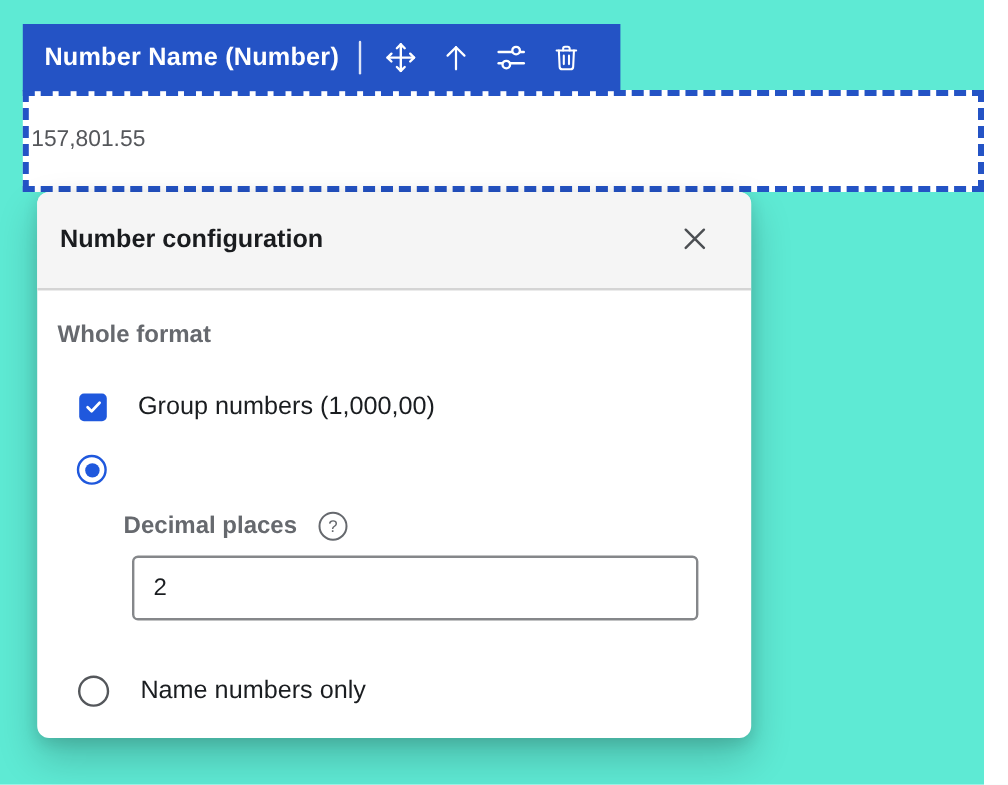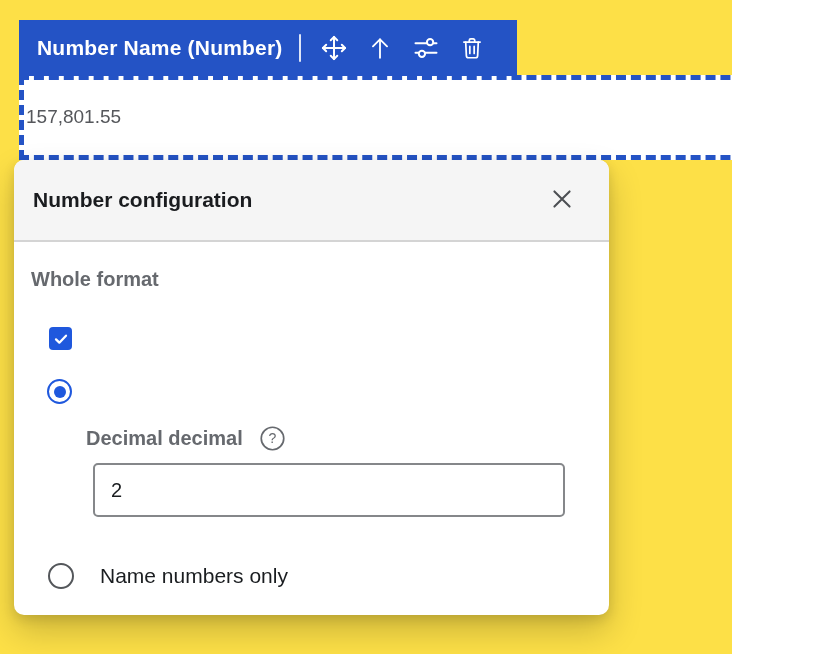--- a/index.html
+++ b/index.html
@@ -1,23 +1,23 @@
 <!DOCTYPE html>
 <html><head>
 <meta charset="utf-8">
 <style>
   * { box-sizing: border-box; margin: 0; padding: 0; }
   html, body { background: #ffffff; }
   body { font-family: "Liberation Sans", "DejaVu Sans", sans-serif; }
 
   .stage {
     position: relative;
-    width: 732px;
+    width: 820px;
     height: 654px;
-    background: #fde047;
+    background: #5eead4;
     overflow: hidden;
   }
 
   
   .field-toolbar {
     position: absolute;
     left: 19px; top: 20px;
     width: 498px; height: 56px;
     background: #2453c5;
     display: flex;
@@ -61,21 +61,21 @@
   .number-field-value {
     color: #55575b;
     font-size: 19px;
     padding-left: 2px;
     margin-top: -2px;
   }
 
   
   .dialog {
     position: absolute;
-    left: 14px; top: 160px;
+    left: 31px; top: 160px;
     width: 595px; height: 455px;
     background: #ffffff;
     border-radius: 10px;
     box-shadow: 0 16px 34px rgba(0,0,0,0.20), 0 4px 12px rgba(0,0,0,0.12);
     z-index: 4;
     overflow: hidden;
   }
   .dialog-header {
     height: 82px;
     background: #f5f5f5;
@@ -244,30 +244,31 @@
 
     <div class="dialog-body">
       <div class="section-label">Whole format</div>
 
       <div class="control-row row-checkbox">
         <span class="checkbox">
           <svg width="16" height="16" viewBox="0 0 24 24" fill="none" stroke="#ffffff" stroke-width="3.4" stroke-linecap="round" stroke-linejoin="round">
             <path d="M4.5 12.5l5 5L19.5 7"></path>
           </svg>
         </span>
+        <span class="ctl-label">Group numbers (1,000,00)</span>
       </div>
 
       <div class="control-row row-radio1">
         <span class="radio-outer">
           <span class="radio-dot"></span>
         </span>
       </div>
 
       <div class="sub-label-row">
-        <span class="sub-label">Decimal decimal</span>
+        <span class="sub-label">Decimal places</span>
         <span class="help-icon">
           <svg width="27" height="27" viewBox="0 0 24 24" fill="none">
             <circle cx="12" cy="12" r="10" stroke="#66696e" stroke-width="1.5"></circle>
             <text x="12" y="16.4" text-anchor="middle" font-size="12.5" font-family="Liberation Sans, DejaVu Sans, sans-serif" fill="#66696e">?</text>
           </svg>
         </span>
       </div>
 
       <input class="decimal-input" type="text" value="2" style="">
 

